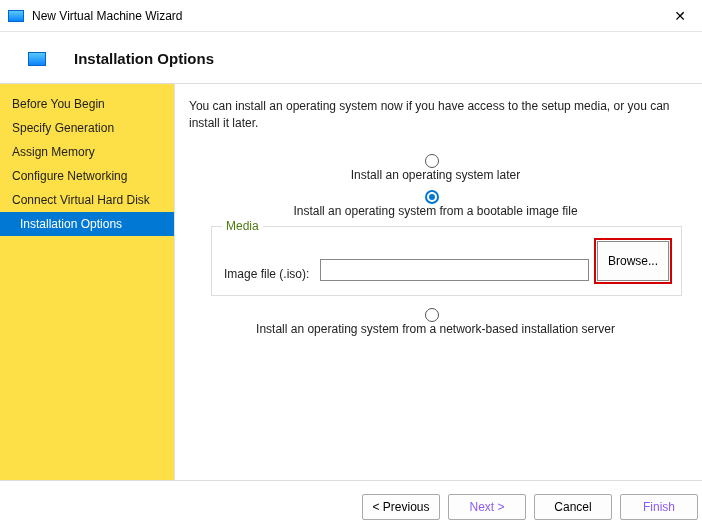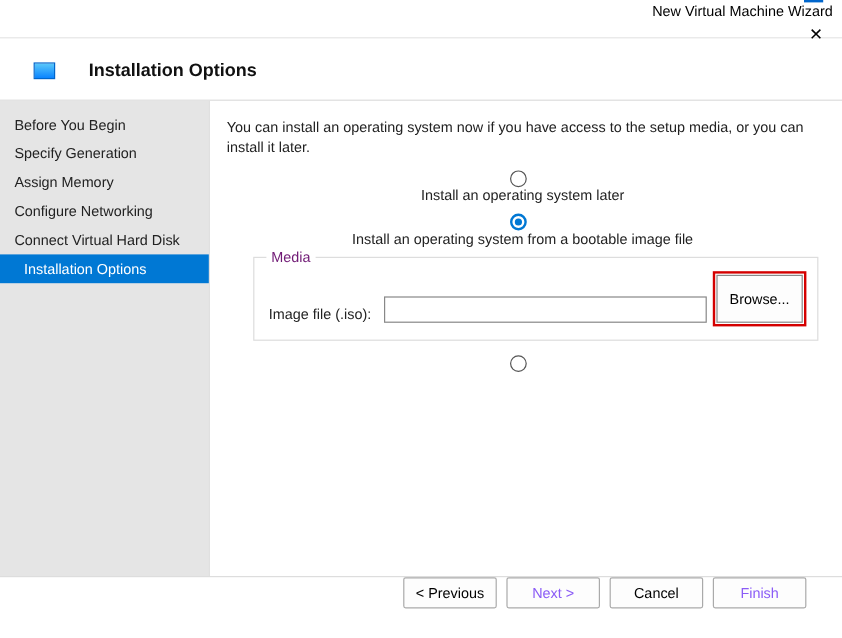--- a/index.html
+++ b/index.html
@@ -1,46 +1,46 @@
 <!DOCTYPE html>
 <html><head>
 <meta charset="utf-8">
 <style>
 * { box-sizing: border-box; margin: 0; padding: 0; font-family: "Segoe UI", Tahoma, sans-serif; }
 body { background: #fff; width: 702px; height: 532px; overflow: hidden; font-size: 12px; color: #000; }
 
-.titlebar { display: flex; align-items: flex-end; height: 32px; padding: 0 8px; border-bottom: 1px solid #e5e5e5; flex-direction: column; }
+.titlebar { display: flex; align-items: center; height: 32px; padding: 0 8px; border-bottom: 1px solid #e5e5e5; }
 .titlebar .app-icon { width: 16px; height: 12px; background: linear-gradient(#5ac8fa, #0a84ff); border: 1px solid #0066cc; margin-right: 8px; }
 .titlebar .title { flex: 1; font-size: 12px; }
 .titlebar .close { font-size: 14px; cursor: pointer; padding: 4px 8px; }
 
 .header { display: flex; align-items: center; padding: 18px 28px 16px 28px; }
 .header .hdr-icon { width: 18px; height: 14px; background: linear-gradient(#5ac8fa, #0a84ff); border: 1px solid #0066cc; margin-right: 28px; }
 .header .hdr-title { font-size: 15px; font-weight: 600; color: #111; }
 
 .main { display: flex; height: 410px; border-top: 1px solid #ddd; }
-.sidebar { width: 175px; background: #e5e5e5; border-right: 1px solid #e0e0e0; padding-top: 8px; }
+.sidebar { width: 175px; background: #fde047; border-right: 1px solid #e0e0e0; padding-top: 8px; }
 .sidebar-item { padding: 5px 10px 5px 12px; font-size: 12px; color: #222; cursor: pointer; }
 .sidebar-item.selected { background: #0078d4; color: #fff; padding-left: 20px; }
 
 .content { flex: 1; padding: 14px 20px 14px 14px; font-size: 12px; color: #222; position: relative; }
-.desc { margin-bottom: 10px; line-height: 1.4; }
+.desc { margin-bottom: 22px; line-height: 1.4; }
 .radio-row { display: flex; align-items: center; margin: 8px 0; flex-direction: column; }
 .radio { width: 14px; height: 14px; border: 1px solid #555; border-radius: 50%; margin-right: 8px; display: flex; align-items: center; justify-content: center; }
 .radio.checked { border: 2px solid #0078d4; }
 .radio.checked::after { content: ""; width: 6px; height: 6px; background: #0078d4; border-radius: 50%; }
 
 .media-group { border: 1px solid #ddd; margin: 4px 0 12px 22px; padding: 14px 12px 14px 12px; position: relative; }
-.media-legend { position: absolute; top: -8px; left: 10px; background: #fff; padding: 0 4px; font-size: 12px; color: #701a75; }
+.media-legend { position: absolute; top: -8px; left: 10px; background: #fff; padding: 0 4px; font-size: 12px; color: #4d7c0f; }
 .media-row { display: flex; align-items: flex-end; gap: 8px; }
 .media-label { width: 88px; }
 .media-input { flex: 1; height: 22px; border: 1px solid #888; padding: 2px 4px; font-size: 12px; }
 .browse-btn { height: 40px; padding: 0 10px; border: 1px solid #888; background: #fdfdfd; font-size: 12px; cursor: pointer; outline: 2px solid #d40000; outline-offset: 1px; }
 
-.footer { position: absolute; bottom: 0; left: 0; right: 0; height: 52px; border-top: 1px solid #ddd; display: flex; justify-content: flex-end; padding: 0 30px; gap: 8px; background: #fff; }
+.footer { position: absolute; bottom: 0; left: 0; right: 0; height: 52px; border-top: 1px solid #ddd; display: flex; align-items: center; justify-content: flex-end; padding: 0 4px; gap: 8px; background: #fff; }
 .btn { min-width: 78px; height: 26px; border: 1px solid #aaa; background: #fdfdfd; font-size: 12px; cursor: pointer; border-radius: 2px; }
 .btn:disabled, .btn.disabled { color: #8b5cf6; cursor: default; }
 </style>
 </head>
 <body>
 
 <div class="titlebar">
   <div class="app-icon"></div>
   <div class="title">New Virtual Machine Wizard</div>
   <div class="close">✕</div>
@@ -78,20 +78,21 @@
       <div class="media-legend">Media</div>
       <div class="media-row">
         <span class="media-label">Image file (.iso):</span>
         <input class="media-input" type="text" value="" style="">
         <button class="browse-btn">Browse...</button>
       </div>
     </div>
 
     <div class="radio-row">
       <div class="radio"></div>
+      <span>Install an operating system from a network-based installation server</span>
     </div>
   </div>
 </div>
 
 <div class="footer">
   <button class="btn">&lt; Previous</button>
   <button class="btn disabled">Next &gt;</button>
   <button class="btn">Cancel</button>
   <button class="btn disabled">Finish</button>
 </div>

